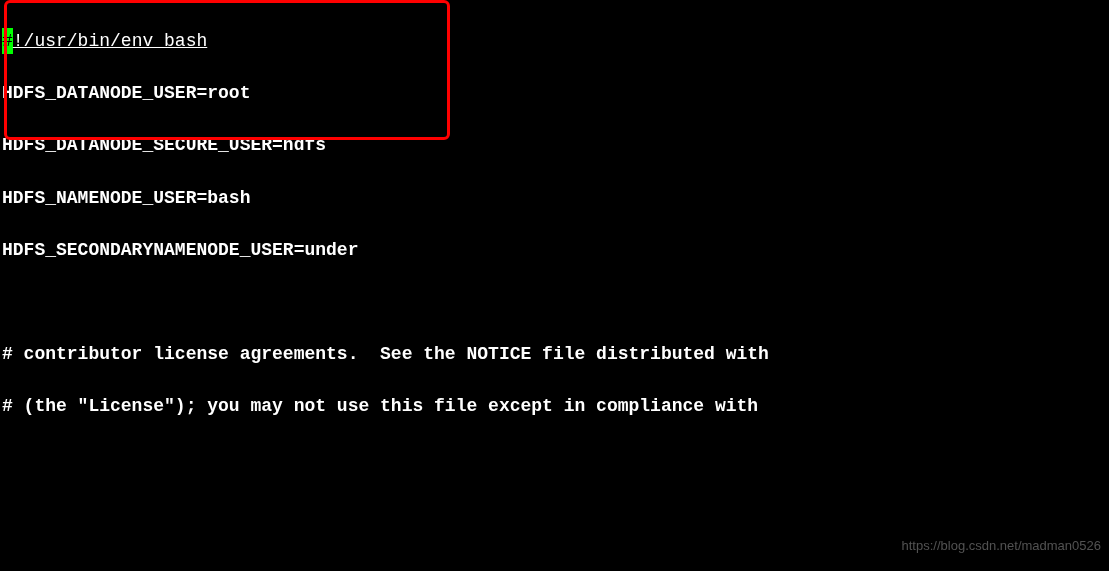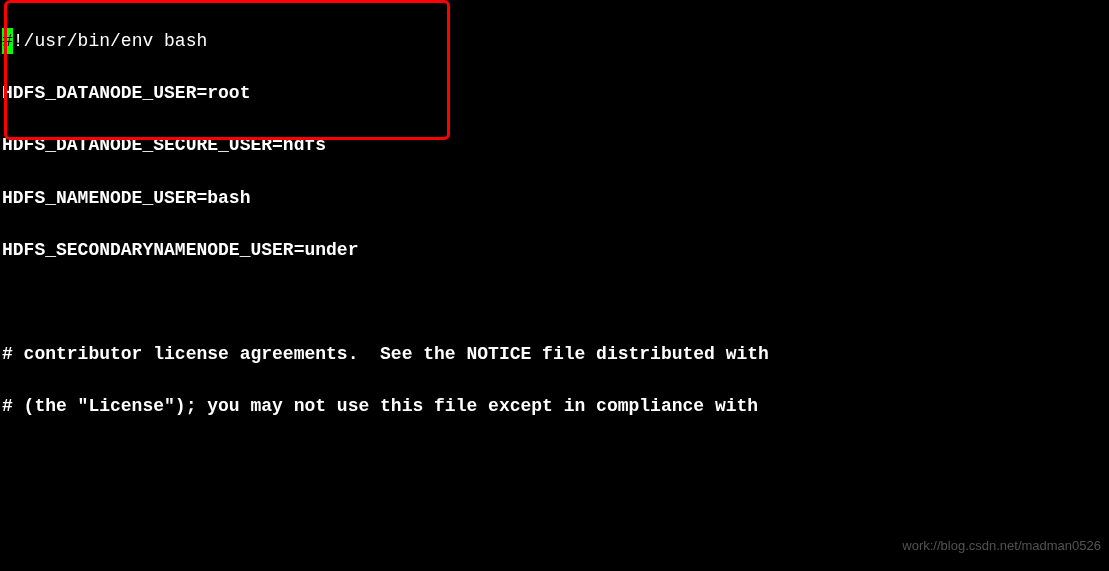--- a/index.html
+++ b/index.html
@@ -36,20 +36,21 @@
       background: #00ff00;
       color: #000000;
       display: inline-block;
     }
     .line {
       display: block;
       font-weight: bold;
     }
     .shebang-line {
       display: block;
+      text-decoration: underline;
     }
     .watermark {
       position: absolute;
       bottom: 18px;
       right: 8px;
       color: #888888;
       font-size: 13px;
       font-family: Arial, sans-serif;
       opacity: 0.6;
     }
@@ -73,13 +74,13 @@
 
 
 
 
 
 
 </div>
 
 <div class="highlight-box"></div>
 
-<div class="watermark">work://blog.csdn.net/madman0526</div>
+<div class="watermark">https://blog.csdn.net/madman0526</div>
 
 </body></html>

